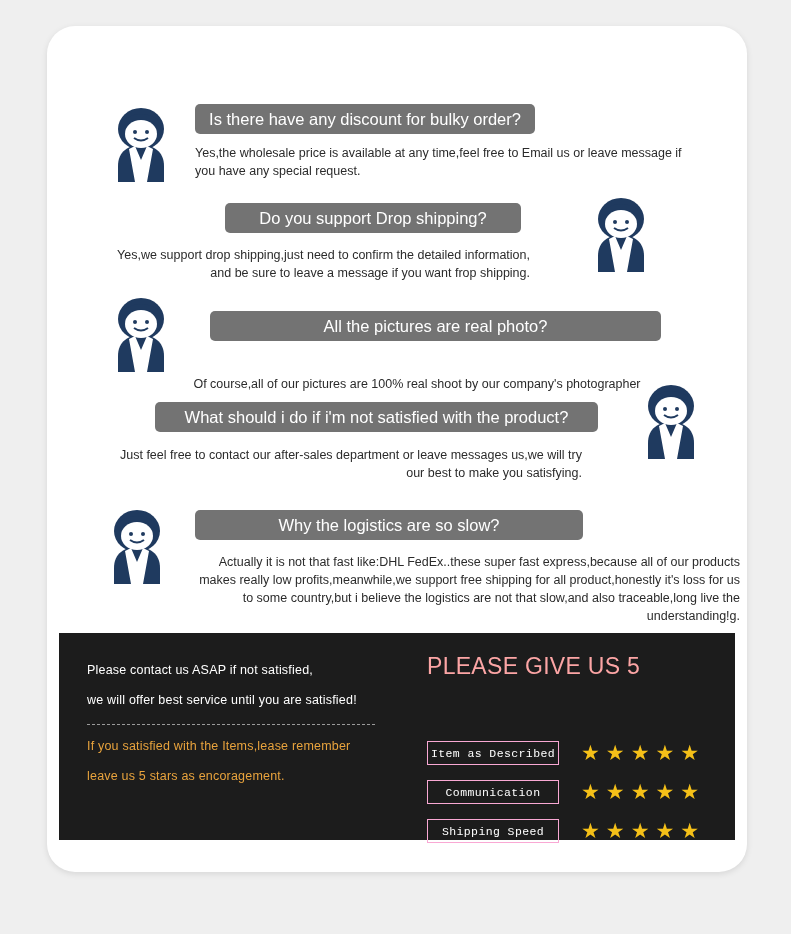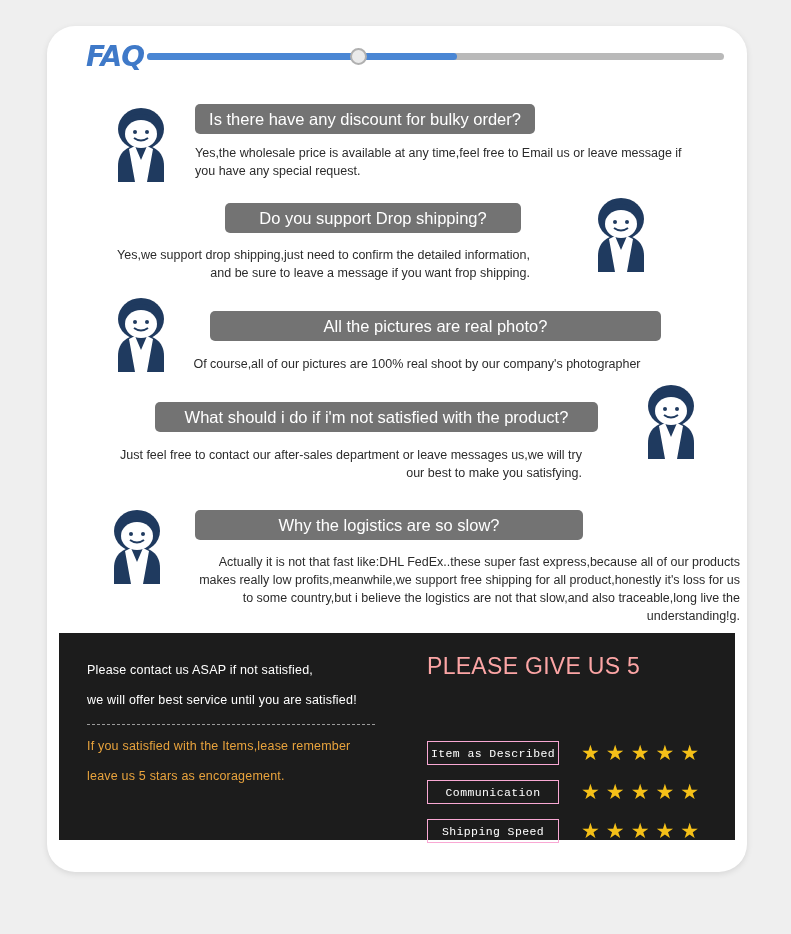--- a/index.html
+++ b/index.html
@@ -87,21 +87,21 @@
     box-sizing: border-box;
   }
   .answer {
     position: absolute;
     color: #2b2b2b;
     font-size: 12.5px;
     line-height: 18px;
   }
   .a-left   { text-align: left; }
   .a-right  { text-align: right; }
-  .a-center { text-align: center; }
+  .a-center { text-align: center; margin-top: 20px; }
 
   
   .avatar {
     position: absolute;
   }
 
   
   .footer {
     position: absolute;
     left: 12px;
@@ -175,27 +175,20 @@
     font-size: 21px;
     letter-spacing: 6px;
     line-height: 24px;
   }
 </style>
 </head>
 <body>
 
 <div class="card">
 
-  <div class="faq-header">
-    <div class="faq-title">FAQ</div>
-    <div class="slider-track">
-      <div class="slider-fill"></div>
-    </div>
-    <div class="slider-knob"></div>
-  </div>
 
   <div class="avatar" style="left:48px; top:78px;">
     <svg width="92" height="84" viewBox="0 0 92 84">
       <ellipse cx="46" cy="25" rx="23" ry="21" fill="#1f3a5f"></ellipse>
       <path d="M23 62 C23 47 34 41 46 41 C58 41 69 47 69 62 L69 78 L23 78 Z" fill="#1f3a5f"></path>
       <path d="M40 42 L46 56 L52 42 L58 45 L52 78 L40 78 L34 45 Z" fill="#ffffff"></path>
       <ellipse cx="46" cy="30" rx="16" ry="14" fill="#ffffff"></ellipse>
       <circle cx="40" cy="28" r="2" fill="#1f3a5f"></circle>
       <circle cx="52" cy="28" r="2" fill="#1f3a5f"></circle>
       <path d="M39 34 Q46 39 53 34" stroke="#1f3a5f" stroke-width="2" fill="none"></path>

